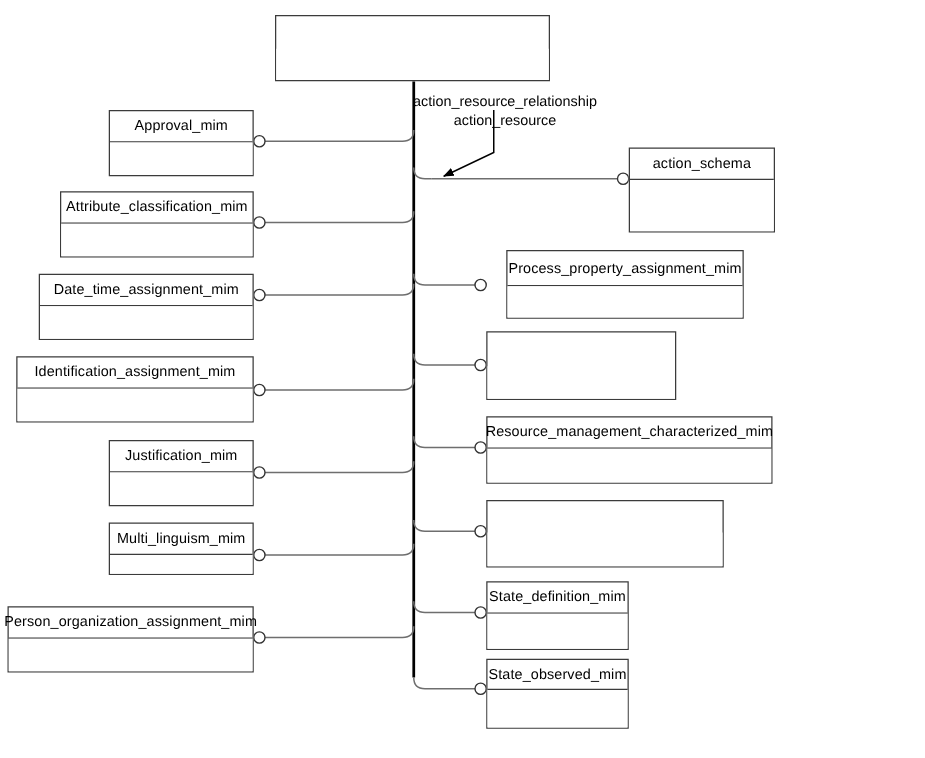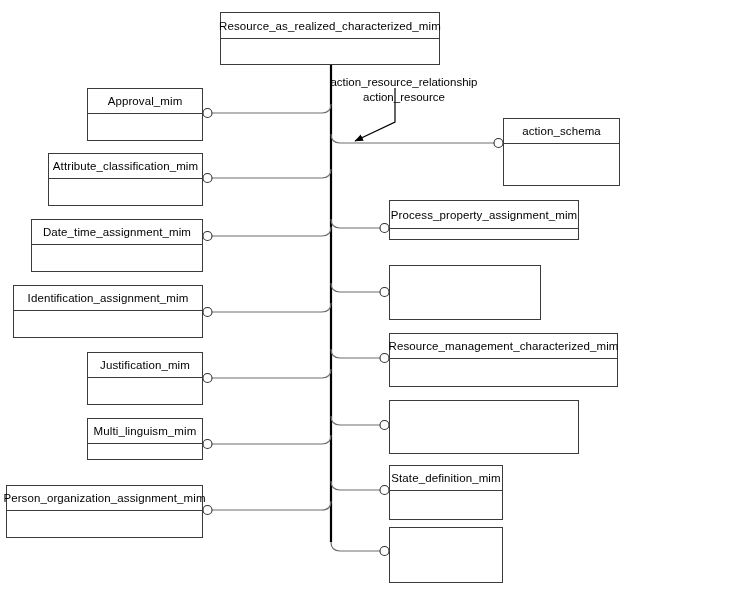--- a/index.html
+++ b/index.html
@@ -104,21 +104,20 @@
         <circle cx="384.5" cy="490" r="4.5" fill="#ffffff" stroke="#333333" stroke-width="1.1"></circle>
         <path d="M 331 542 Q 331 551 340 551 L 384.5 551" fill="none" stroke="#6e6e6e" stroke-width="1.2"></path>
         <circle cx="384.5" cy="551" r="4.5" fill="#ffffff" stroke="#333333" stroke-width="1.1"></circle>
         <path d="M 331 134 Q 331 143 340 143 L 345 143" fill="none" stroke="#6e6e6e" stroke-width="1.2"></path>
         <path d="M 395 88 L 395 122 L 355 141" fill="none" stroke="#000000" stroke-width="1.2" marker-end="url(#arrowhead)"></path>
       </g>
   </svg>
 
   <div id="boxes-layer">
       <div class="schema-box" style="left: 220px; top: 12px; width: 220px; height: 53px;">
-        <div class="box-title" style="height: 26px;">Resource_as_realized_characterized_mim</div>
         <div class="box-body" style="top: 26px;"></div>
       </div>
       <div class="schema-box" style="left: 87px; top: 88px; width: 116px; height: 53px;">
         <div class="box-title" style="height: 25px;">Approval_mim</div>
         <div class="box-body" style="top: 25px;"></div>
       </div>
       <div class="schema-box" style="left: 48px; top: 153px; width: 155px; height: 53px;">
         <div class="box-title" style="height: 25px;">Attribute_classification_mim</div>
         <div class="box-body" style="top: 25px;"></div>
       </div>
@@ -139,39 +138,40 @@
         <div class="box-body" style="top: 25px;"></div>
       </div>
       <div class="schema-box" style="left: 6px; top: 485px; width: 197px; height: 53px;">
         <div class="box-title" style="height: 25px;">Person_organization_assignment_mim</div>
         <div class="box-body" style="top: 25px;"></div>
       </div>
       <div class="schema-box" style="left: 503px; top: 118px; width: 117px; height: 68px;">
         <div class="box-title" style="height: 25px;">action_schema</div>
         <div class="box-body" style="top: 25px;"></div>
       </div>
-      <div class="schema-box" style="left: 389px; top: 200px; width: 190px; height: 40px;">
+      <div class="schema-box" style="left: 405px; top: 200px; width: 190px; height: 55px;">
         <div class="box-title" style="height: 28px;">Process_property_assignment_mim</div>
         <div class="box-body" style="top: 28px;"></div>
       </div>
       <div class="schema-box" style="left: 389px; top: 265px; width: 152px; height: 55px;">
         <div class="box-body" style="top: 27px;"></div>
       </div>
       <div class="schema-box" style="left: 389px; top: 333px; width: 229px; height: 54px; padding-left: 44px;">
         <div class="box-title" style="height: 25px;">Resource_management_characterized_mim</div>
         <div class="box-body" style="top: 25px;"></div>
       </div>
       <div class="schema-box" style="left: 389px; top: 400px; width: 190px; height: 54px;">
         <div class="box-body" style="top: 25px;"></div>
       </div>
       <div class="schema-box" style="left: 389px; top: 465px; width: 114px; height: 55px;">
         <div class="box-title" style="height: 25px;">State_definition_mim</div>
         <div class="box-body" style="top: 25px;"></div>
       </div>
       <div class="schema-box" style="left: 389px; top: 527px; width: 114px; height: 56px;">
+        <div class="box-title" style="height: 24px;">State_observed_mim</div>
         <div class="box-body" style="top: 24px;"></div>
       </div>
     </div>
 
   <div class="annotation" id="annotation-block" style="left: 264px; top: 75px; width: 280px;">
       <div>action_resource_relationship</div>
       <div>action_resource</div>
     </div>
 
 </div>

